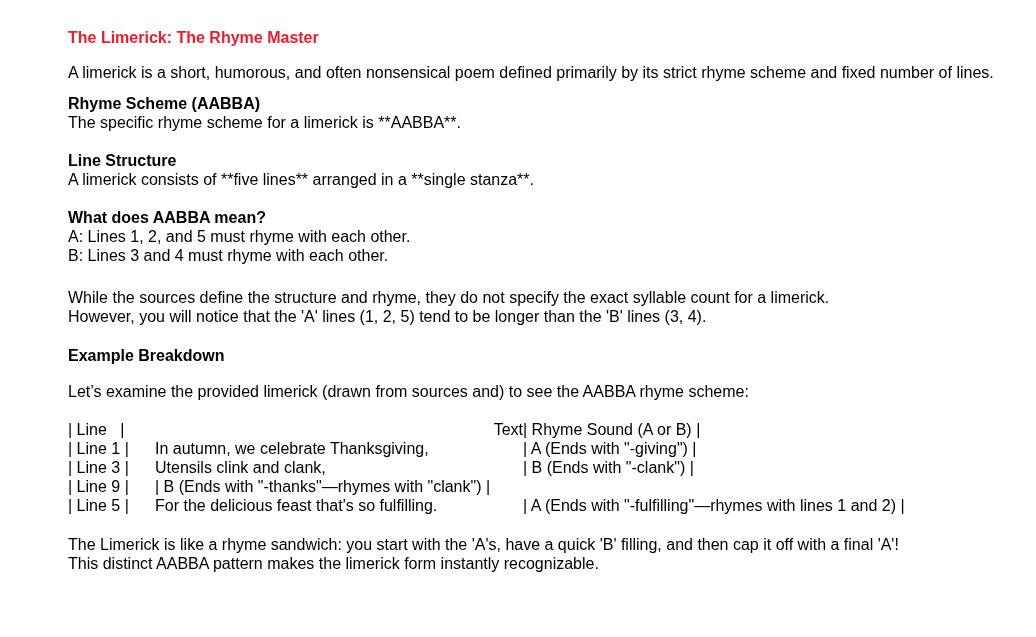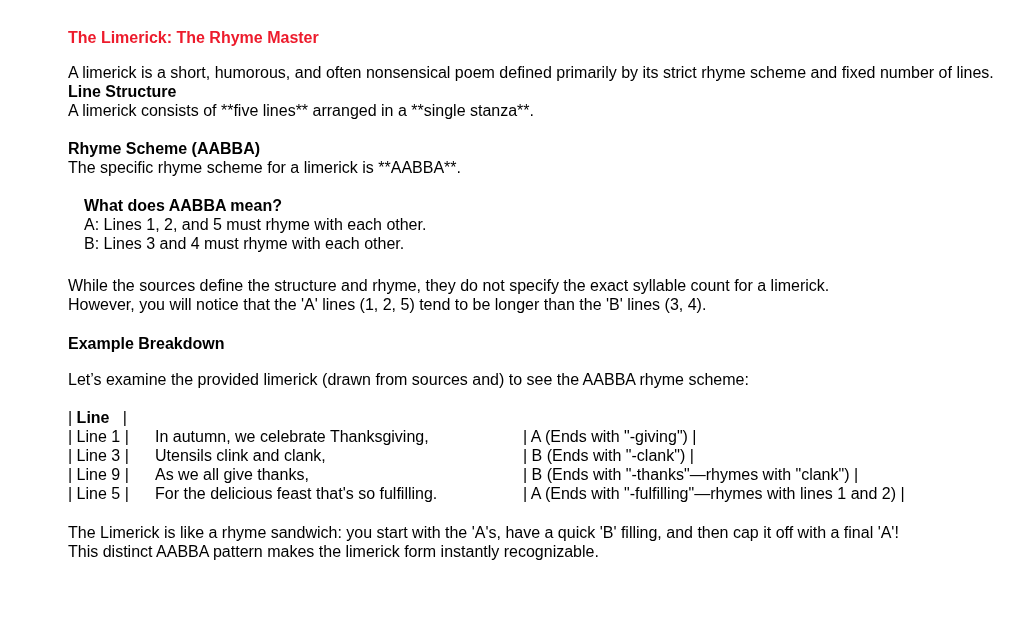--- a/index.html
+++ b/index.html
@@ -18,87 +18,88 @@
   }
   .page {
     box-sizing: border-box;
     width: 910px;
     height: 637px;
     padding: 28px 6px 0 68px;
   }
   .line { height: 19px; white-space: pre; }
   .title { font-weight: bold; }
   .h { font-weight: bold; }
-  .mb12 { }
+  .mb12 { margin-bottom: 12px; }
   .mb16 { margin-bottom: 16px; }
   .mb17 { margin-bottom: 17px; }
   .mb19 { margin-bottom: 19px; }
   .mb20 { margin-bottom: 20px; }
-  .mb23 { margin-bottom: 23px; margin-left: 16px; }
+  .mb23 { margin-bottom: 23px; }
 
   
   .trow { display: flex; height: 19px; white-space: pre; }
   .trow .c1 { width: 87px; flex: 0 0 87px; }
   .trow .c2 { width: 368px; flex: 0 0 368px; }
   .trow .c3 { flex: 1; }
   .trow.thead .c2 { text-indent: 85px; }
-  .bold { font-weight: bold; text-align: right; }
+  .bold { font-weight: normal; text-align: right; }
 </style>
 </head>
 <body style="color: rgb(0, 0, 0); background: rgb(255, 255, 255);">
 
 <div class="page">
 
   <div class="line title mb16" style="color: rgb(237, 27, 44);">The Limerick: The Rhyme Master</div>
 
   <div class="line mb12">A limerick is a short, humorous, and often nonsensical poem defined primarily by its strict rhyme scheme and fixed number of lines.</div>
 
   <div class="mb19">
-    <div class="line h">Line Structure</div>
-    <div class="line">A limerick consists of **five lines** arranged in a **single stanza**.</div>
+    <div class="line h">Rhyme Scheme (AABBA)</div>
+    <div class="line">The specific rhyme scheme for a limerick is **AABBA**.</div>
   </div>
 
   <div class="mb19">
-    <div class="line h">Rhyme Scheme (AABBA)</div>
-    <div class="line">The specific rhyme scheme for a limerick is **AABBA**.</div>
+    <div class="line h">Line Structure</div>
+    <div class="line">A limerick consists of **five lines** arranged in a **single stanza**.</div>
   </div>
 
   <div class="mb23">
     <div class="line h">What does AABBA mean?</div>
     <div class="line">A: Lines 1, 2, and 5 must rhyme with each other.</div>
     <div class="line">B: Lines 3 and 4 must rhyme with each other.</div>
   </div>
 
   <div class="mb20">
     <div class="line">While the sources define the structure and rhyme, they do not specify the exact syllable count for a limerick.</div>
     <div class="line">However, you will notice that the 'A' lines (1, 2, 5) tend to be longer than the 'B' lines (3, 4).</div>
   </div>
 
   <div class="line h mb17">Example Breakdown</div>
 
   <div class="line mb19">Let’s examine the provided limerick (drawn from sources and) to see the AABBA rhyme scheme:</div>
 
   <div class="mb20">
     <div class="trow thead">
       <span class="c1"><span>| </span><span class="bold">Line</span><span>   |</span></span>
+      <span class="c2 bold">Text</span>
+      <span class="c3"><span>| </span><span class="bold">Rhyme Sound (A or B</span><span>) |</span></span>
     </div>
 
     <div class="trow">
       <span class="c1">| Line 1 |</span>
       <span class="c2">In autumn, we celebrate Thanksgiving,</span>
       <span class="c3">| A (Ends with "-giving") |</span>
     </div>
     <div class="trow">
       <span class="c1">| Line 3 |</span>
       <span class="c2">Utensils clink and clank,</span>
       <span class="c3">| B (Ends with "-clank") |</span>
     </div>
     <div class="trow">
       <span class="c1">| Line 9 |</span>
-      <span class="c2">As we all give thanks,</span>
       <span class="c3">| B (Ends with "-thanks"—rhymes with "clank") |</span>
     </div>
     <div class="trow">
       <span class="c1">| Line 5 |</span>
       <span class="c2">For the delicious feast that's so fulfilling.</span>
       <span class="c3">| A (Ends with "-fulfilling"—rhymes with lines 1 and 2) |</span>
     </div>
   </div>
 
   <div>

